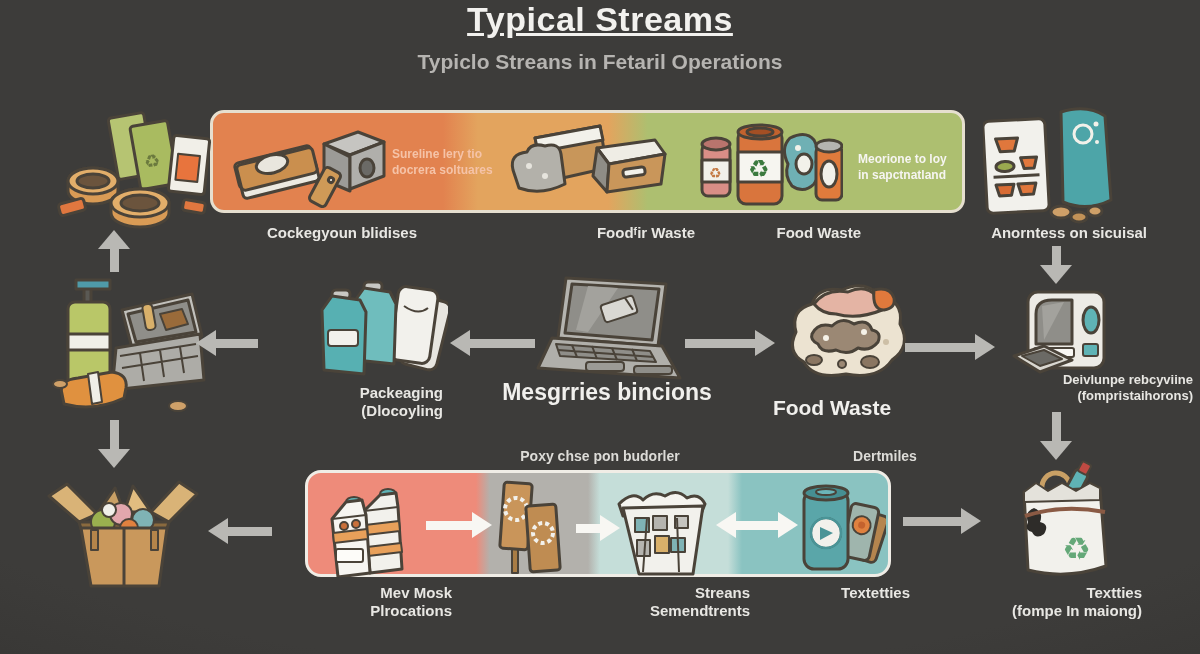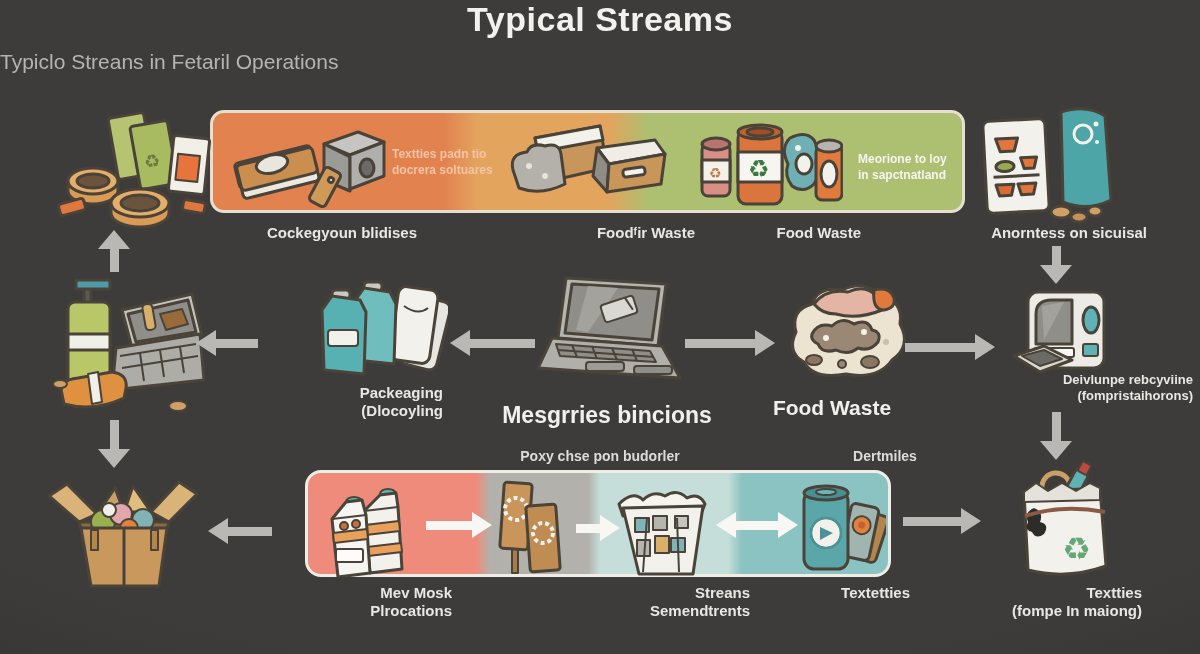--- a/index.html
+++ b/index.html
@@ -6,25 +6,25 @@
   .stage{
     position:relative;
     width:1200px;height:654px;
     overflow:hidden;
     font-family:"Liberation Sans","DejaVu Sans",sans-serif;
     background:radial-gradient(ellipse 130% 110% at 50% 42%, #3d3c3a 55%, #2b2a28 100%);
   }
   .title{
     position:absolute;left:0;top:8;width:100%;
     text-align:center;font-size:34px;font-weight:700;
-    color:#f2f1ee;letter-spacing:.5px;
+    color:#f2f1ee;letter-spacing:.5px;text-decoration:underline;
   }
   .subtitle{
     position:absolute;left:0;top:50px;width:100%;
-    text-align:left;font-size:21px;font-weight:400;color:#b6b4b1;
+    text-align:center;font-size:21px;font-weight:700;color:#b6b4b1;
   }
   .tagline{
     position:absolute;left:0;top:75px;width:100%;
     text-align:center;font-size:13px;font-weight:600;color:#a3a19e;
   }
   .lbl{
     position:absolute;text-align:right;color:#e8e7e3;
     font-size:15px;font-weight:600;line-height:18px;
   }
   .lbl-big{
@@ -85,21 +85,21 @@
         <path d="M96 28 l0 36 26 11 0 -34 z" fill="#9c9b97"></path>
         <path d="M122 39 l34 -13 0 34 -34 13 z" fill="#b0afab"></path>
         <ellipse cx="139" cy="52" rx="7" ry="9" fill="#6b6a66"></ellipse>
         <rect x="88" y="52" width="18" height="38" rx="4" fill="#cf9a57" transform="rotate(28 97 71)"></rect>
         <circle cx="99" cy="62" r="2.5" fill="#f2f1ea" transform="rotate(28 97 71)"></circle>
       </g>
     </svg>
   </div>
 
   <div class="cap pink" style="left:392px;top:147px;width:112px">
-    <div>Textties padn tio</div>
+    <div>Sureline lery tio</div>
     <div>docrera soltuares</div>
   </div>
 
   <div class="illo" style="left:505px;top:118px;width:165px;height:92px">
     <svg viewBox="0 0 165 92">
       <g stroke="#4a4339" stroke-width="3" stroke-linejoin="round">
         <path d="M30 20 L95 8 L102 50 L40 64 Z" fill="#c8965a"></path>
         <path d="M30 20 L95 8 L98 22 L33 34 Z" fill="#f2f1ea"></path>
         <path d="M8 52 q-4 -16 14 -18 q4 -10 18 -6 q14 -4 16 8 l4 30 q-24 12 -46 4 z" fill="#b3b1aa"></path>
         <circle cx="24" cy="48" r="3" fill="#e6e4dd" stroke="none"></circle>
@@ -277,21 +277,21 @@
         <rect x="74" y="26" width="34" height="18" rx="3" fill="#d9d8d3" stroke-width="2" transform="rotate(-18 91 35)"></rect>
         <path d="M100 26 l4 14" stroke-width="2" fill="none" transform="rotate(-18 91 35)"></path>
         <path d="M24 64 L134 72 L152 104 L10 94 Z" fill="#b0afaa"></path>
         <path d="M28 70 L122 77 L128 88 L32 82 Z" fill="#8f8e89" stroke-width="2"></path>
         <path d="M30 76 l96 7 M44 71 l5 12 M64 72 l5 13 M84 74 l5 12 M104 75 l5 12" fill="none" stroke-width="2"></path>
         <rect x="58" y="88" width="38" height="9" rx="3" fill="#9c9b96" stroke-width="2"></rect>
         <rect x="106" y="92" width="38" height="8" rx="3" fill="#8f8e89" stroke-width="2"></rect>
       </g>
     </svg>
   </div>
-  <div class="lbl-big" style="left:487px;top:403px;width:240px;font-size:23px">Mesgrries bincions</div>
+  <div class="lbl-big" style="left:487px;top:380px;width:240px;font-size:23px">Mesgrries bincions</div>
 
   <div class="harrow" style="left:685px;top:330px;width:90px">
     <div class="shaft"></div>
       <div class="ah r"></div>
   </div>
 
   <div class="illo" style="left:778px;top:276px;width:145px;height:112px">
     <svg viewBox="0 0 145 112">
       <g stroke="#4a4339" stroke-width="3" stroke-linejoin="round">
         <path d="M18 56 Q12 34 34 28 Q40 10 64 14 Q86 4 100 18 Q126 24 122 48 Q134 70 114 84 Q100 104 68 98 Q36 104 26 86 Q8 76 18 56 Z" fill="#ece3d1"></path>

